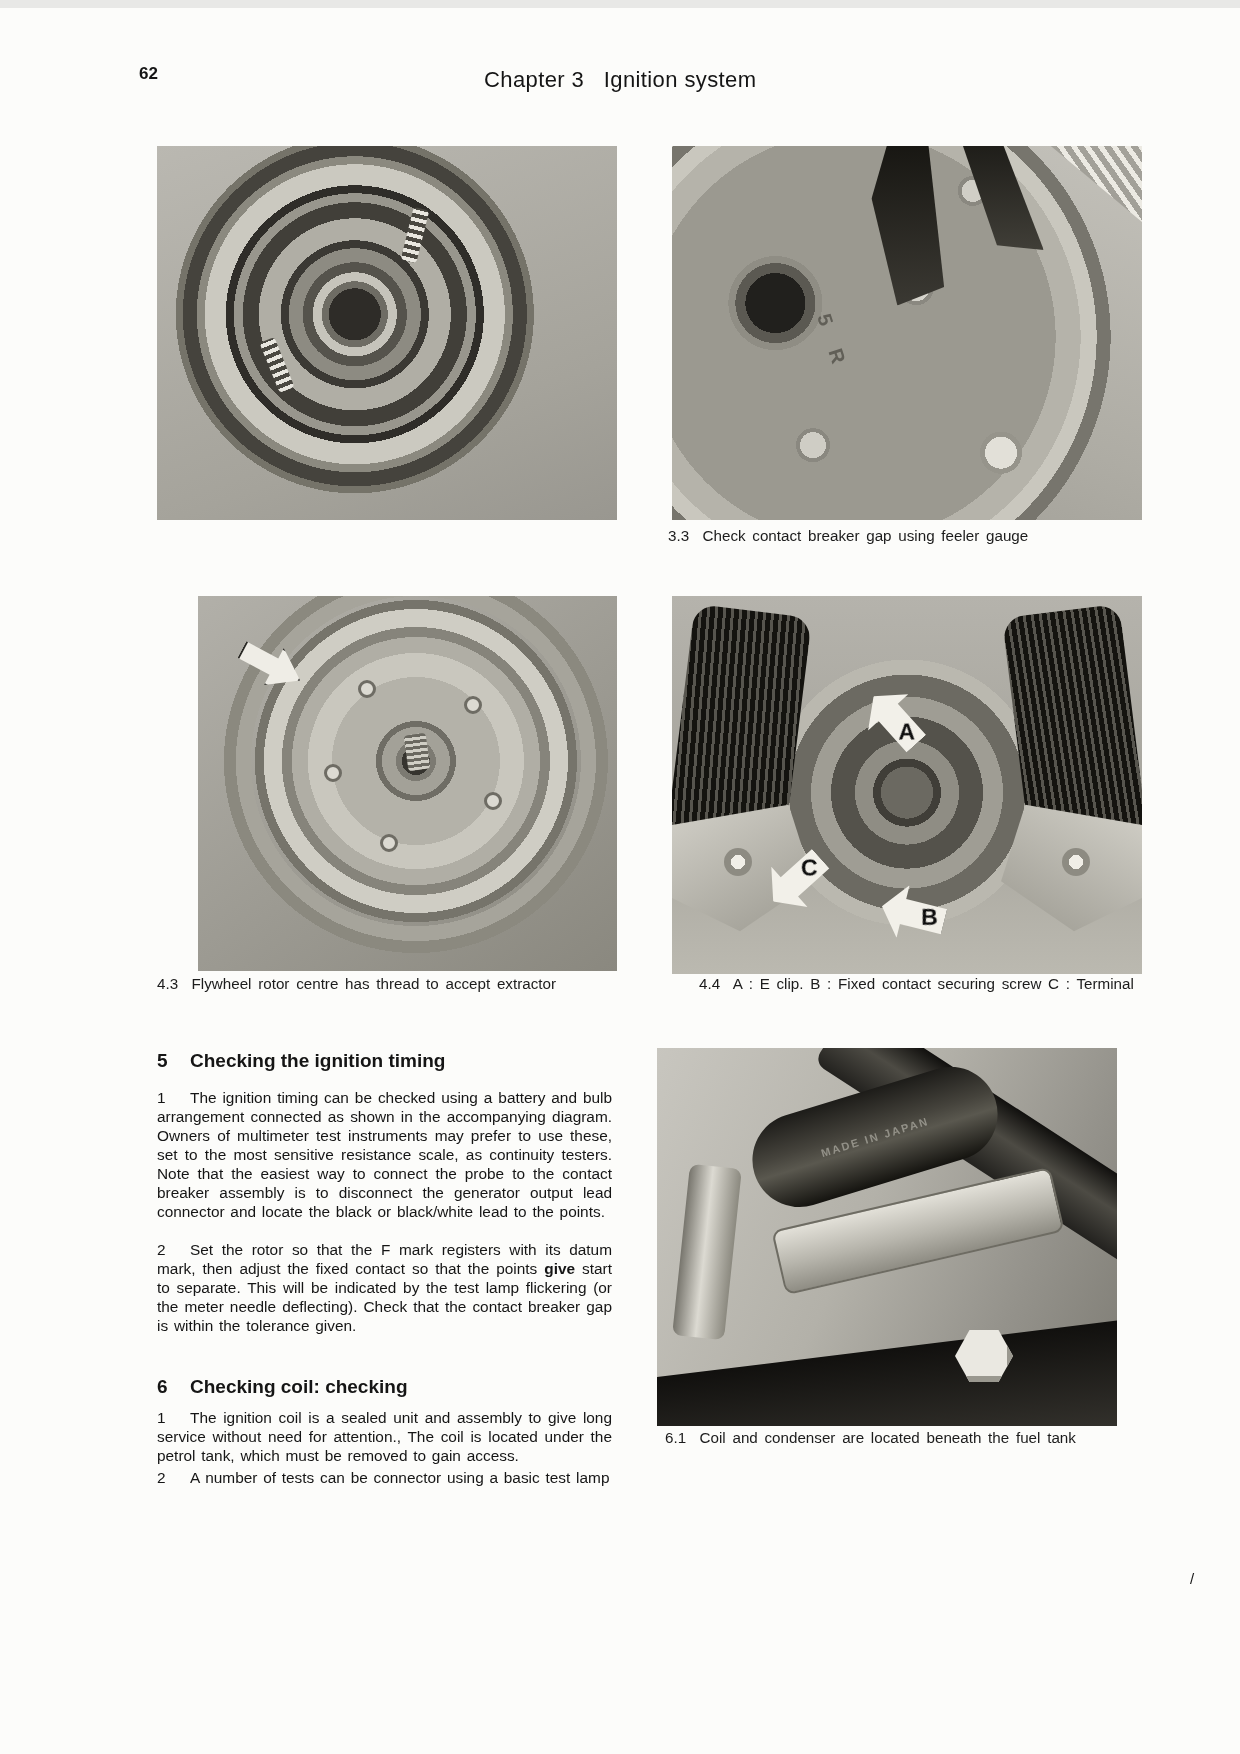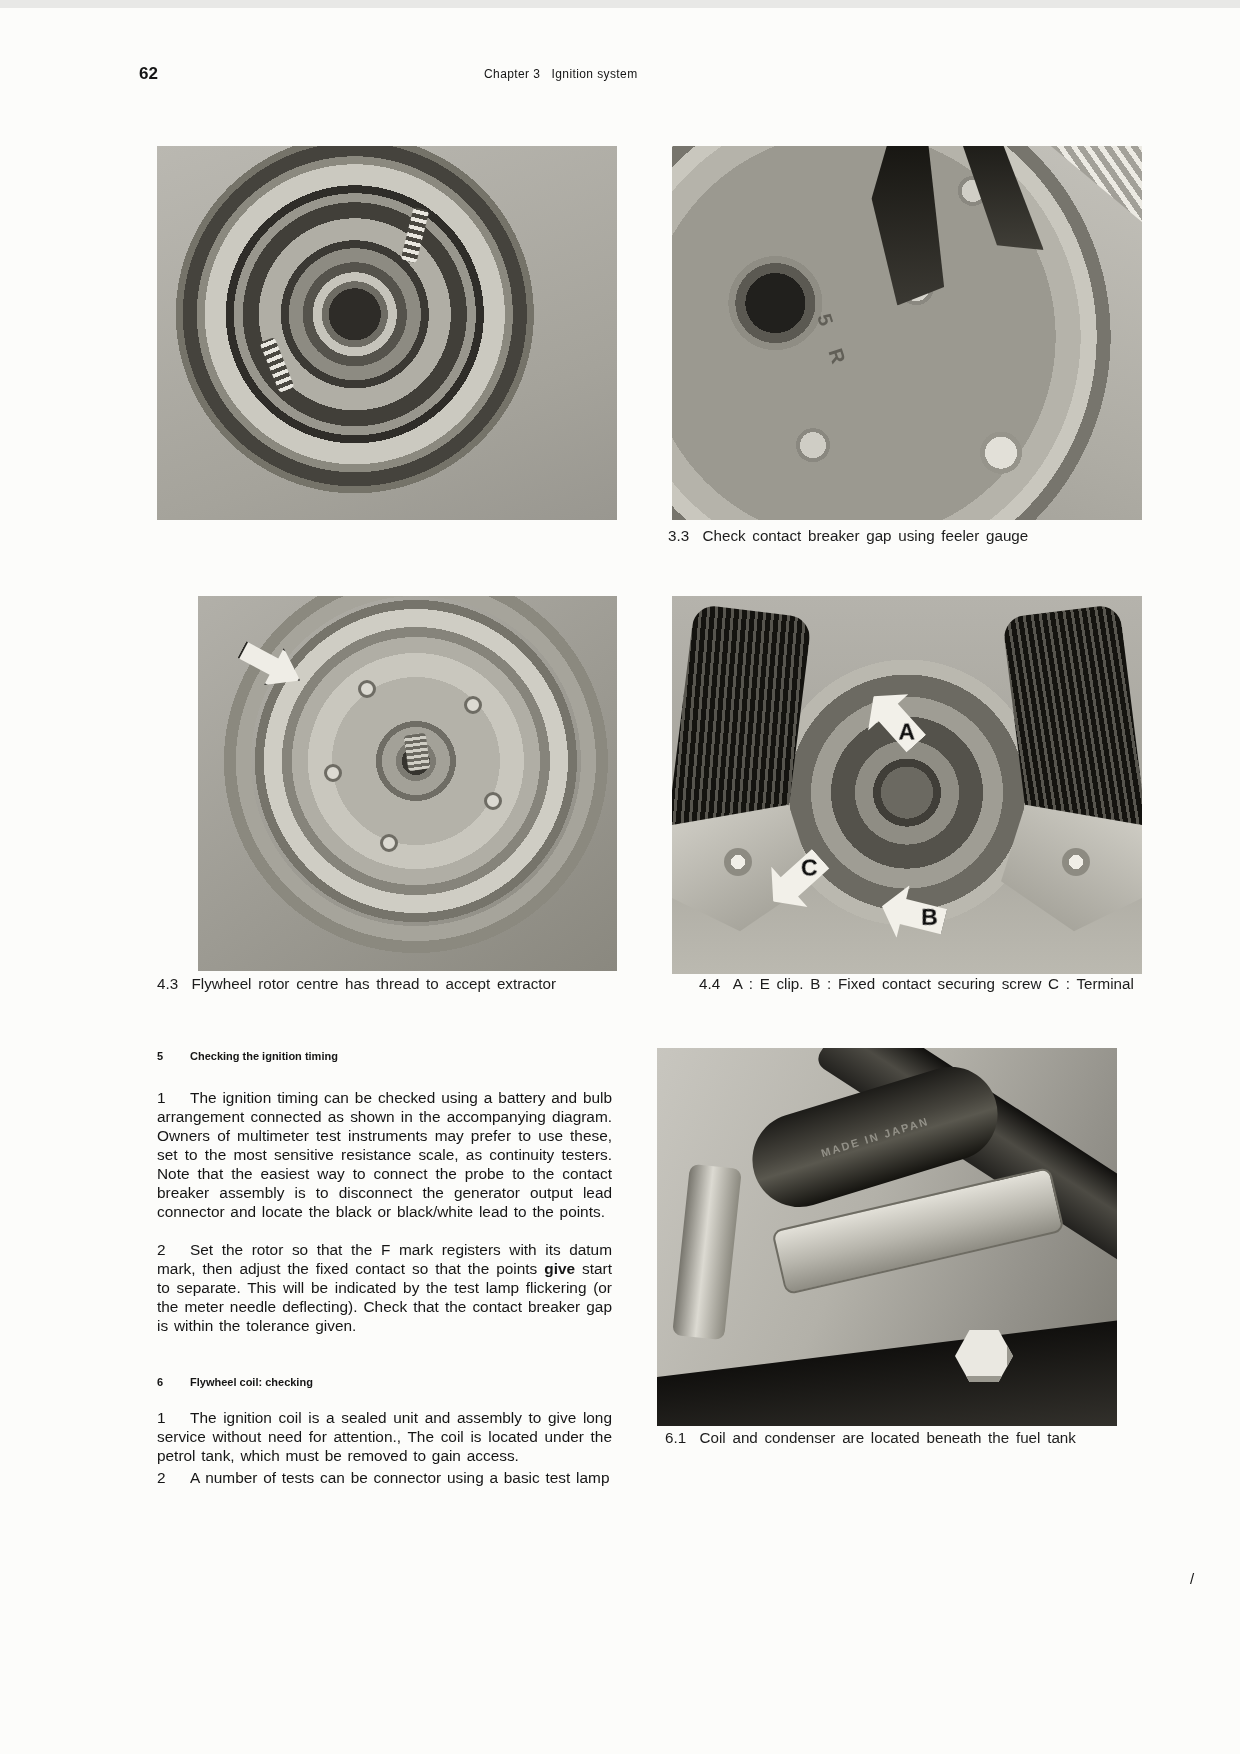--- a/index.html
+++ b/index.html
@@ -5,29 +5,29 @@
   html,body{margin:0;padding:0;background:#e8e8e6;}
   .page{
     position:relative; width:1240px; height:1754px; margin:8px auto;
     background:#fcfcfa; color:#151515;
     font-family:"Liberation Sans", sans-serif;
     overflow:hidden;
   }
   .abs{position:absolute;}
   
   .pagenum{left:139px; top:56px; font-size:17px; font-weight:bold;}
-  .chapter{left:484px; top:59px; font-size:12px; letter-spacing:.4px;}
+  .chapter{left:484px; top:59px; font-size:22px; letter-spacing:.4px;}
   
   .caption{font-size:15.2px; line-height:19.5px; color:#1c1c1c; margin:0; word-spacing:2.5px;}
   .cap31{left:157px; top:518px; width:462px; text-align:justify;}
   .cap33{left:668px; top:518px; width:480px;}
   .cap43{left:157px; top:966px; width:470px;}
   .cap44{left:699px; top:966px; width:500px;}
   .cap61{left:665px; top:1420px; width:490px;}
-  .heading{font-size:11px; font-weight:bold; margin:0;}
+  .heading{font-size:19px; font-weight:bold; margin:0;}
   .h5{left:157px; top:1042px; width:455px;}
   .h6{left:157px; top:1368px; width:455px;}
   .body{font-size:15.4px; line-height:19px; text-align:justify; margin:0; width:455px; left:157px; word-spacing:1.5px;}
   .p51{top:1080px;}
   .p52{top:1232px;}
   .p61t{top:1400px;}
   .p62t{top:1460px;}
   .pnum{display:inline-block; width:33px;}
   .hnum{display:inline-block; width:33px;}
   .bold{font-weight:bold;}
@@ -148,21 +148,21 @@
     <span class="hnum">5</span><span>Checking the ignition timing</span>
   </h3>
   <p class="abs body p51">
     <span class="pnum">1</span><span>The ignition timing can be checked using a battery and bulb arrangement connected as shown in the accompanying diagram. Owners of multimeter test instruments may prefer to use these, set to the most sensitive resistance scale, as continuity testers. Note that the easiest way to connect the probe to the contact breaker assembly is to disconnect the generator output lead connector and locate the black or black/white lead to the points.</span>
   </p>
   <p class="abs body p52">
     <span class="pnum">2</span><span>Set the rotor so that the F mark registers with its datum mark, then adjust the fixed contact so that the points </span><span class="bold">give</span><span> start to separate. This will be indicated by the test lamp flickering (or the meter needle deflecting). Check that the contact breaker gap is within the tolerance given.</span>
   </p>
 
   <h3 class="abs heading h6">
-    <span class="hnum">6</span><span>Flywheel coil: checking</span>
+    <span class="hnum">6</span><span>Checking coil: checking</span>
   </h3>
   <p class="abs body p61t">
     <span class="pnum">1</span><span>The ignition coil is a sealed unit and assembly to give long service without need for attention., The coil is located under the petrol tank, which must be removed to gain access.</span>
   </p>
   <p class="abs body p62t">
     <span class="pnum">2</span><span>A number of tests can be connector using a basic test lamp</span>
   </p>
 
   <div class="photo p61">
     <div class="tube"></div>

